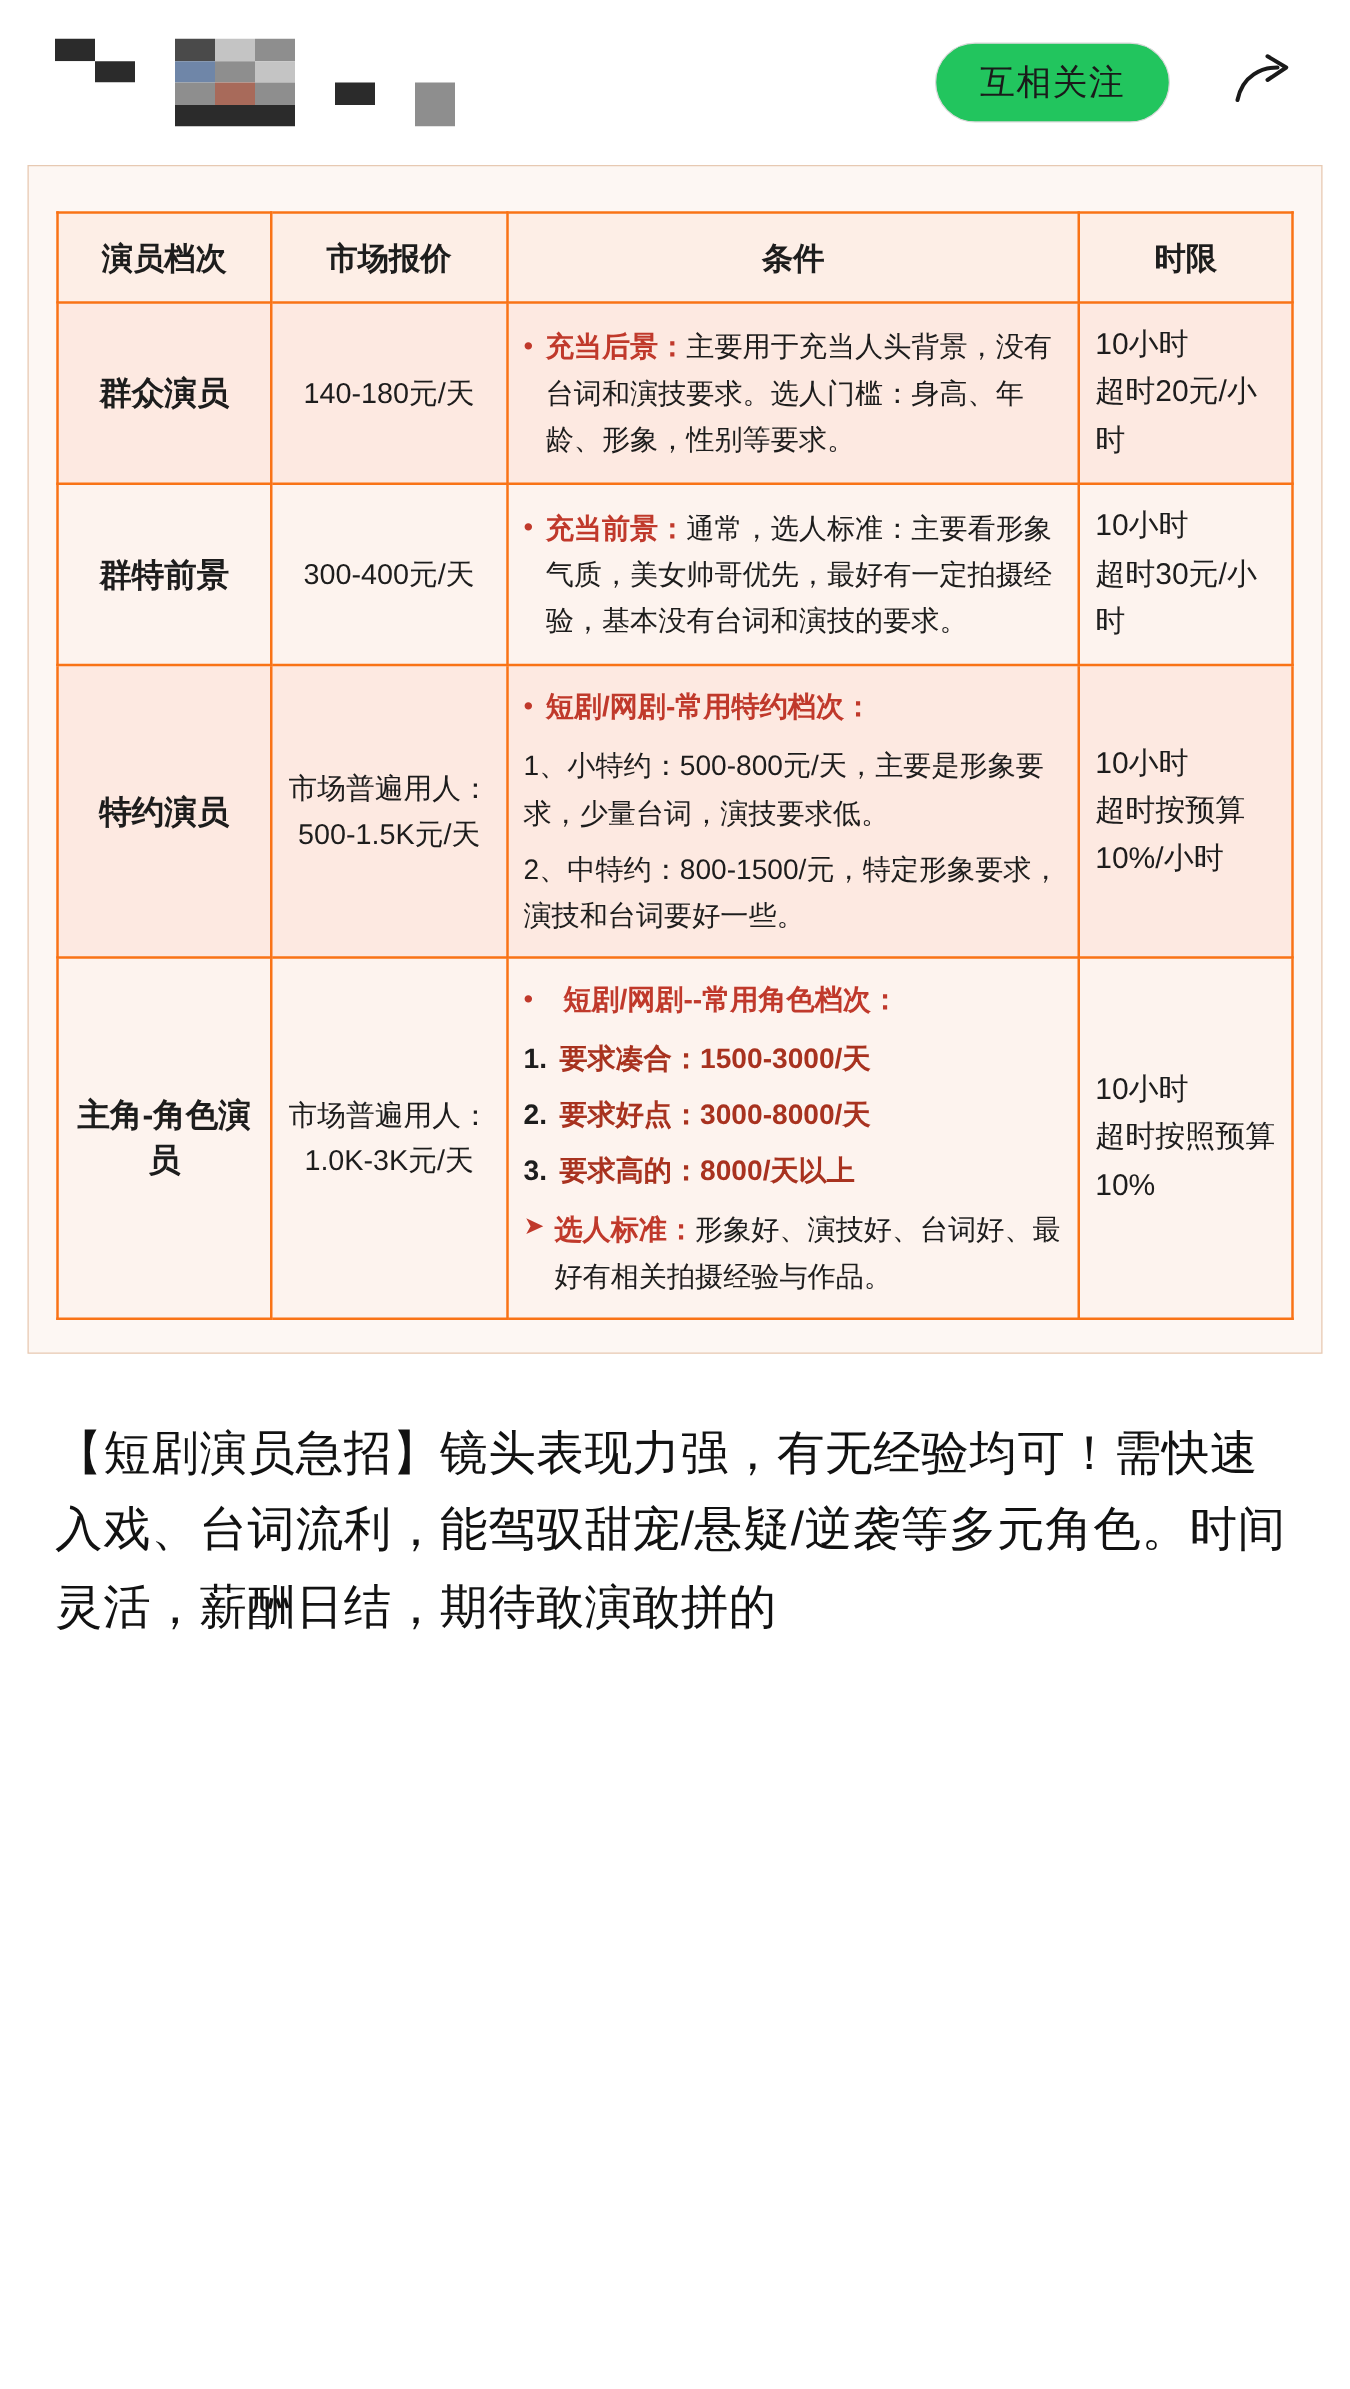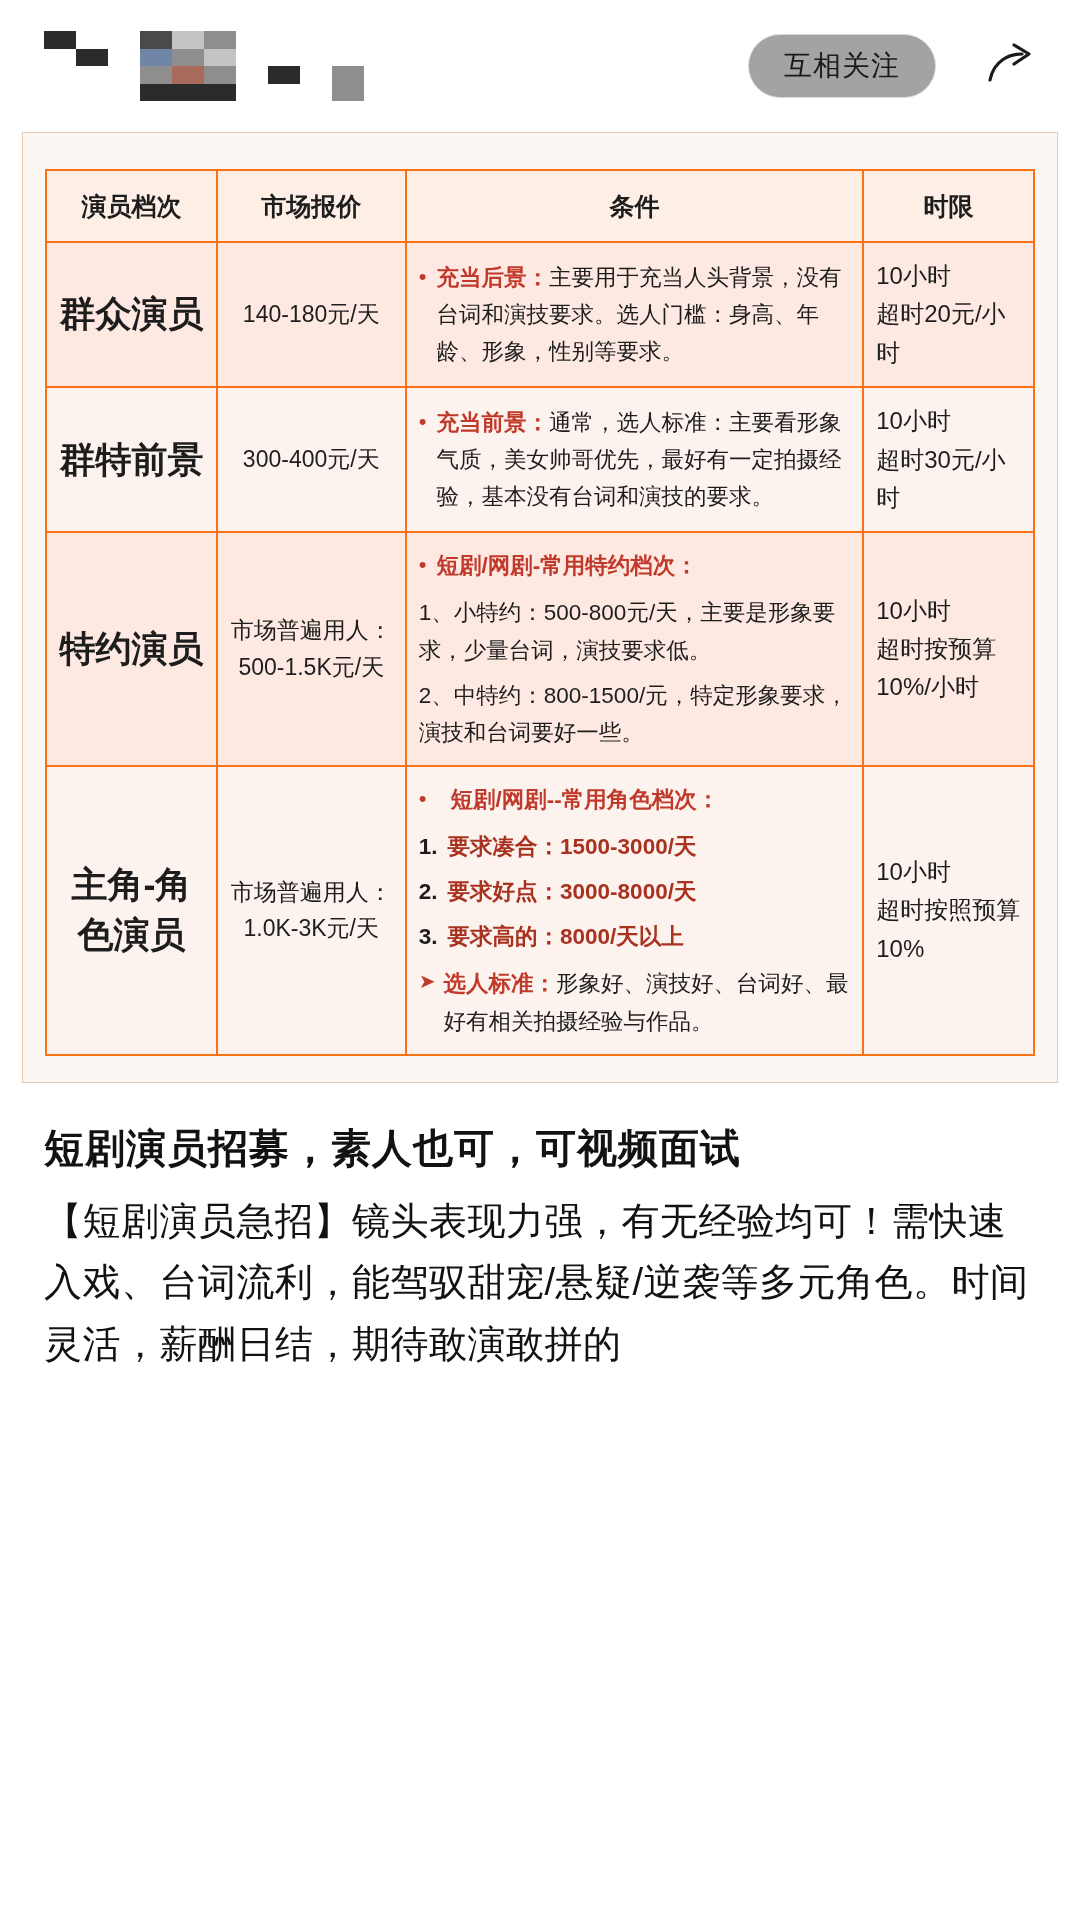--- a/index.html
+++ b/index.html
@@ -33,21 +33,21 @@
     border: 1.5px solid #d8d8d8;
     border-radius: 40px;
     height: 64px;
     min-width: 188px;
     display: flex;
     align-items: center;
     justify-content: center;
     font-size: 28px;
     color: #1a1a1a;
     letter-spacing: 1px;
-    background: #a3a3a3;
+    background: #22c55e;
     cursor: pointer;
   }
   .share-icon {
     width: 64px; height: 64px;
     margin-left: 26px;
     display: flex; align-items: center; justify-content: center;
     cursor: pointer;
   }
 
   
@@ -103,21 +103,21 @@
     text-align: center;
     height: 72px;
   }
   col.c1 { width: 140px; }
   col.c2 { width: 155px; }
   col.c3 { width: 375px; }
   col.c4 { width: 140px; }
 
   td.tier {
     text-align: center;
-    font-size: 36px;
+    font-size: 26px;
     font-weight: 700;
     color: #1d1d1d;
     line-height: 1.4;
   }
   td.price {
     text-align: center;
     font-size: 23px;
     color: #1d1d1d;
     line-height: 1.6;
   }
@@ -326,17 +326,16 @@
             </div>
           </td>
           <td class="limit"><span style="white-space:pre-line">10小时
 超时按照预算10%</span></td>
         </tr>
       </tbody>
     </table>
   </div>
 
   <div class="bottom">
-    <div class="headline">短剧演员招募，素人也可，可视频面试</div>
     <div class="body-text">【短剧演员急招】镜头表现力强，有无经验均可！需快速入戏、台词流利，能驾驭甜宠/悬疑/逆袭等多元角色。时间灵活，薪酬日结，期待敢演敢拼的</div>
   </div>
 
 </div>
 
 </body></html>

